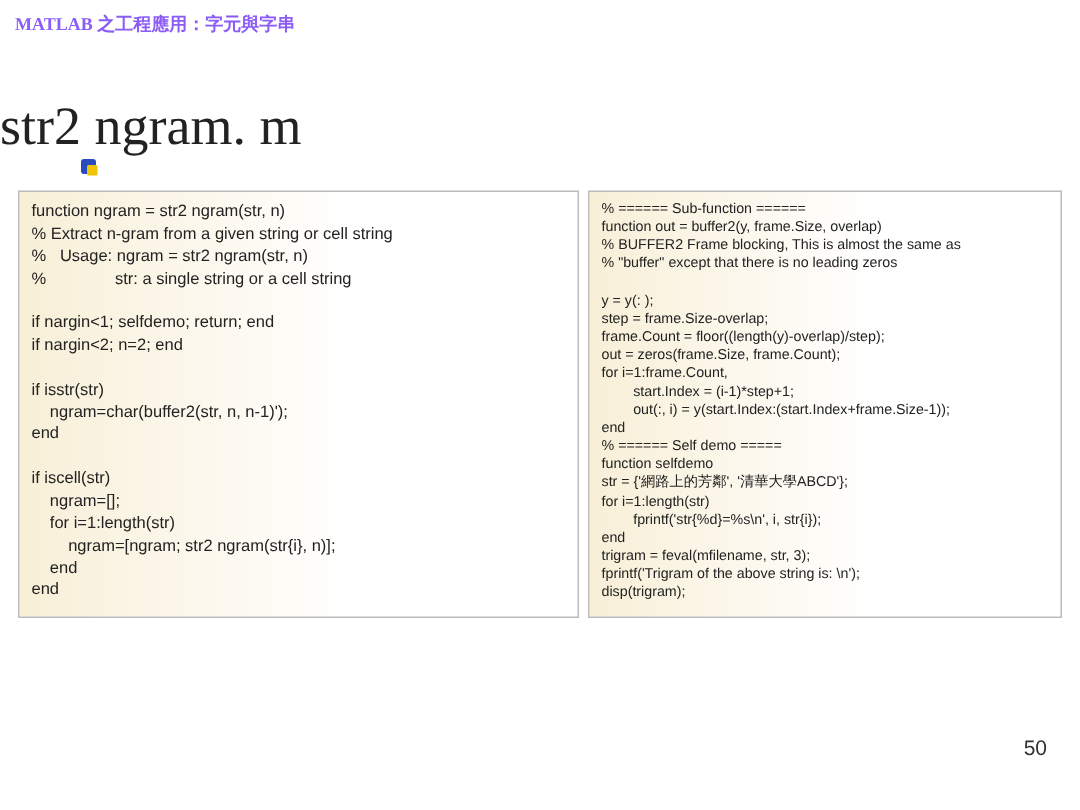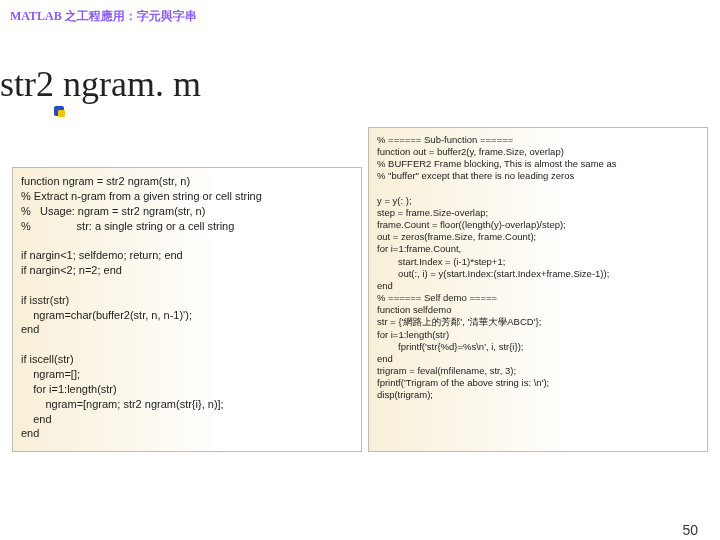--- a/index.html
+++ b/index.html
@@ -49,42 +49,41 @@
     display: flex;
     gap: 6px;
     margin: 22px 12px 0 12px;
   }
   .pane {
     border: 1px solid #bbb;
     background: linear-gradient(90deg, #f8efd7 0%, #ffffff 60%);
   }
   .pane-left {
     flex: 0 0 340px;
-    padding: 6px 0 10px 8px;
-    margin-top: 40px;
+    padding: 6px 24px 10px 8px;
   }
   .pane-right {
     flex: 1;
     padding: 6px 24px 10px 8px;
   }
   .code {
     font-family: Arial, sans-serif;
     font-size: 11px;
     line-height: 1.35;
     color: #222;
     white-space: pre;
   }
   .code-right {
     font-size: 9.5px;
     line-height: 1.28;
   }
   .pagenum {
     position: absolute;
     right: 22px;
-    bottom: 2px;
+    bottom: 34px;
     font-family: Arial, sans-serif;
     font-size: 14px;
     color: #333;
   }
 </style>
 </head>
 <body>
 
 <div class="header">MATLAB 之工程應用：字元與字串</div>
 

